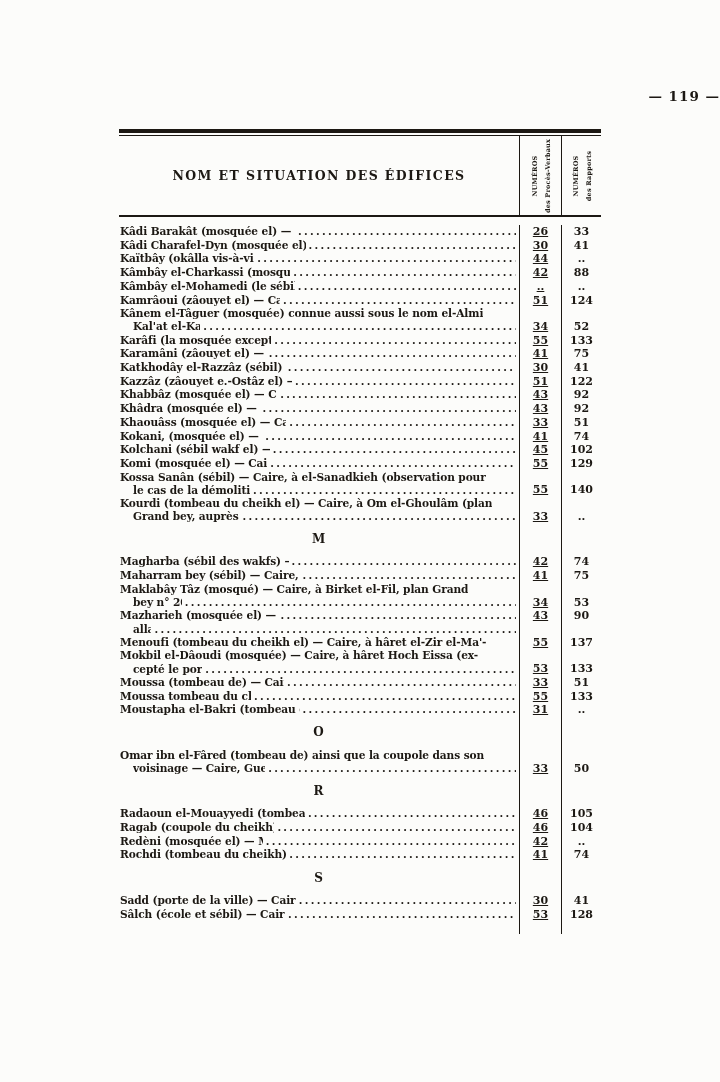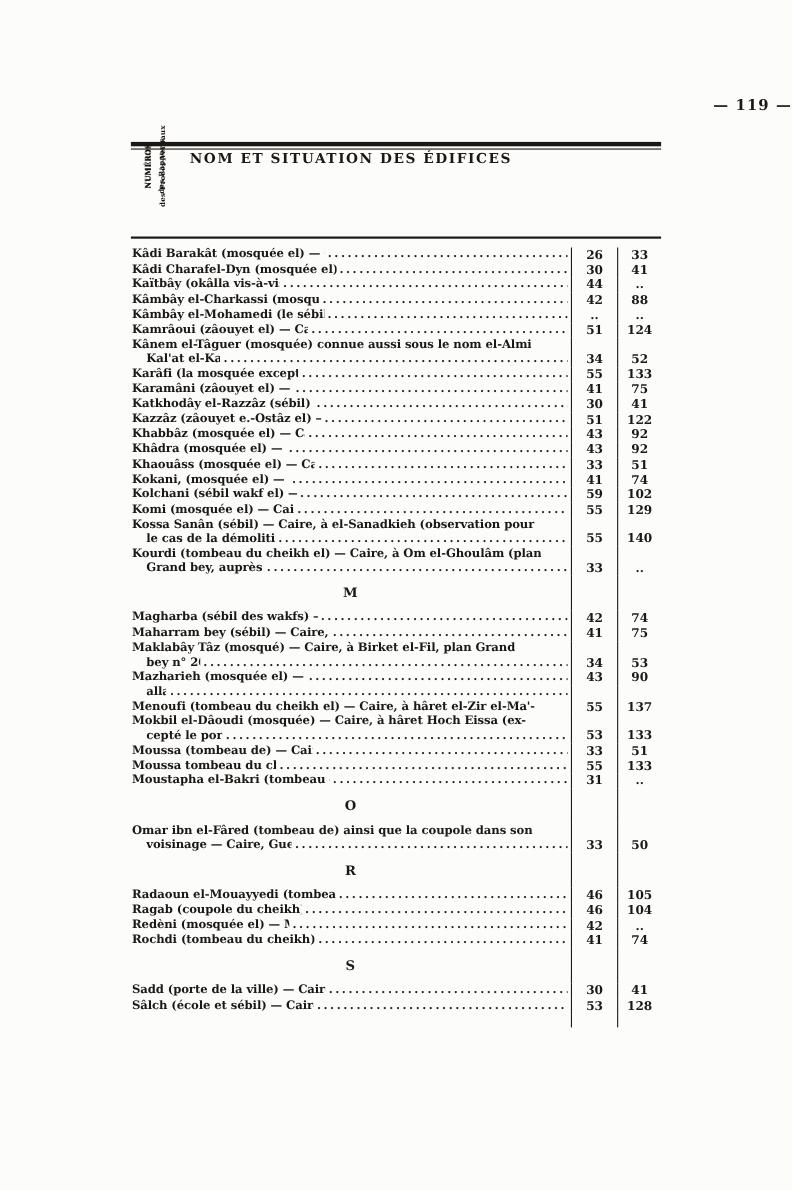--- a/index.html
+++ b/index.html
@@ -15,21 +15,21 @@
     text-align:right;font-size:13.5px;font-weight:700;letter-spacing:1px;
   }
   .tablewrap{
     position:absolute;left:119px;top:129px;width:482px;
   }
   *{box-sizing:border-box;}
   .rule-double .r1{height:3.5px;background:#1c1813;}
   .rule-double .gap{height:2px;}
   .rule-double .r2{height:1.5px;background:#1c1813;}
   .thead{
-    display:flex;height:81px;border-bottom:2.5px solid #1c1813;flex-direction:column;
+    display:flex;height:81px;border-bottom:2.5px solid #1c1813;
   }
   .th-name{
     width:400px;display:flex;align-items:center;justify-content:center;
     font-size:12.5px;font-weight:700;letter-spacing:1.4px;white-space:nowrap;
   }
   .th-num{width:42px;border-left:1.5px solid #1c1813;position:relative;}
   .th-rap{width:40px;}
   .vlab{
     position:absolute;top:50%;white-space:nowrap;font-weight:700;
     font-size:6.5px;letter-spacing:0.2px;
@@ -52,21 +52,21 @@
   }
   .leader::after{
     content:"......................................................................";
     letter-spacing:2.3px;font-size:10.6px;font-weight:700;
   }
   .cell-pv,.cell-rap{
     display:flex;align-items:flex-end;justify-content:center;
     font-size:11px;font-weight:700;line-height:13.2px;
     border-left:1.5px solid #1c1813;padding-bottom:0.5px;
   }
-  .cell-pv{width:42px;}
+  .cell-pv{width:42px;text-decoration:underline;}
   .cell-rap{width:40px;}
   .srow{display:flex;height:32px;}
   .srow .cell-name{
     display:flex;align-items:center;justify-content:center;
     font-size:12px;font-weight:700;
   }
   .spacer-row{display:flex;height:12px;}
   .spacer-row .cell-name{height:12px;}
 </style>
 </head>
@@ -247,21 +247,21 @@
         <div class="cell-pv">41</div>
         <div class="cell-rap">74</div>
       </div>
       <div class="trow">
         <div class="cell-name">
           <div class="nline">
             <span class="ntext">Kolchani (sébil wakf el) — Caire, à Kérabieh</span>
             <span class="leader"></span>
           </div>
         </div>
-        <div class="cell-pv">59</div>
+        <div class="cell-pv">45</div>
         <div class="cell-rap">102</div>
       </div>
       <div class="trow">
         <div class="cell-name">
           <div class="nline">
             <span class="ntext">Komi (mosquée el) — Caire, à el-Abbassieh</span>
             <span class="leader"></span>
           </div>
         </div>
         <div class="cell-pv">55</div>

